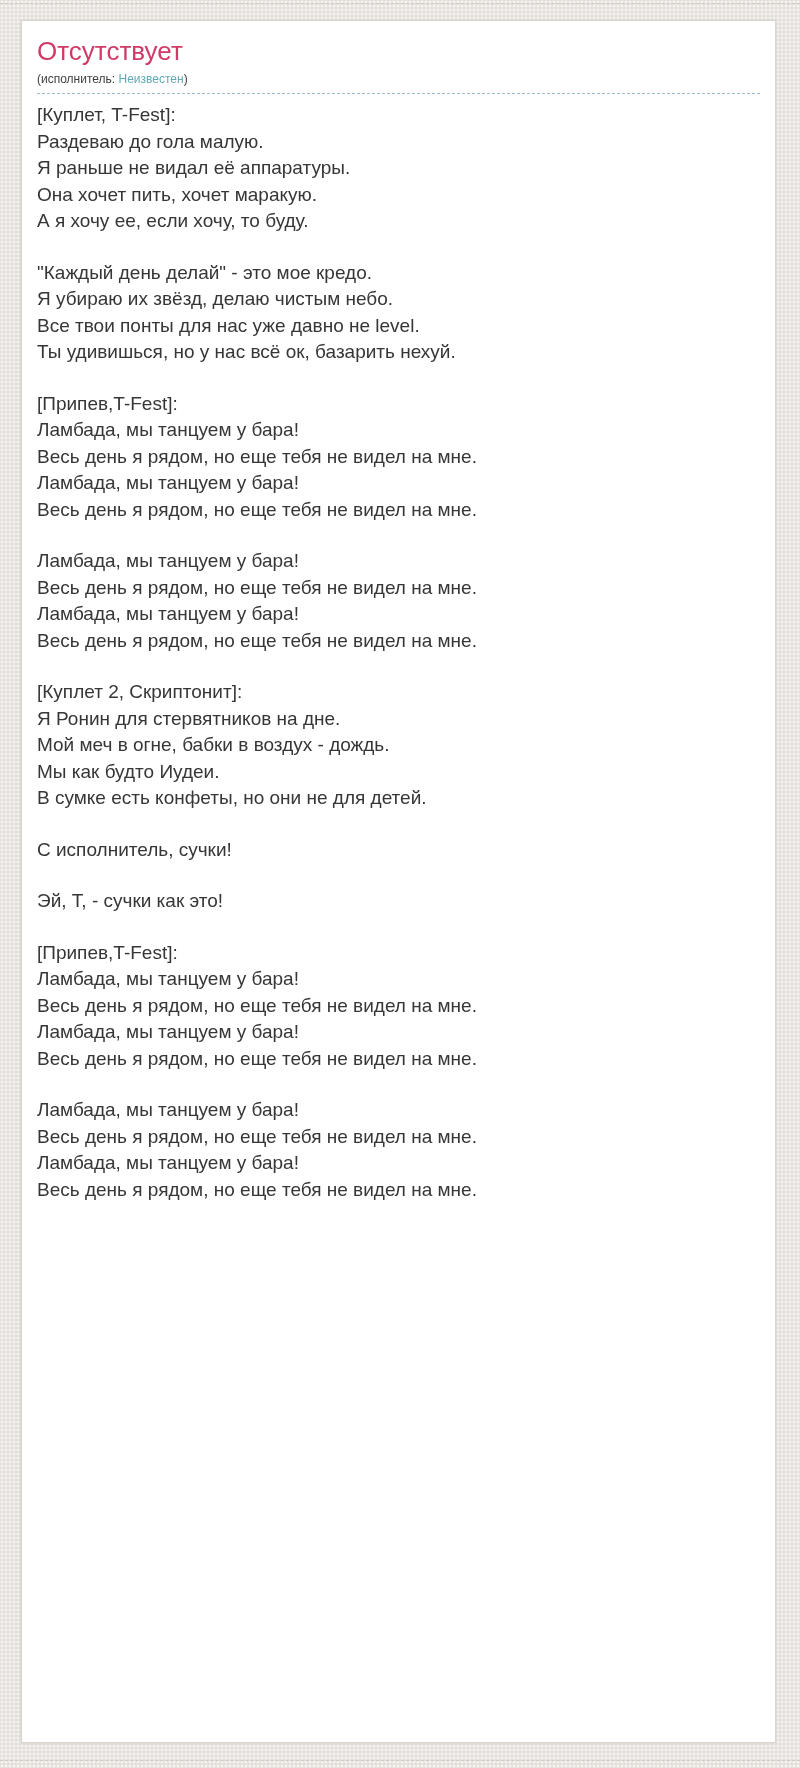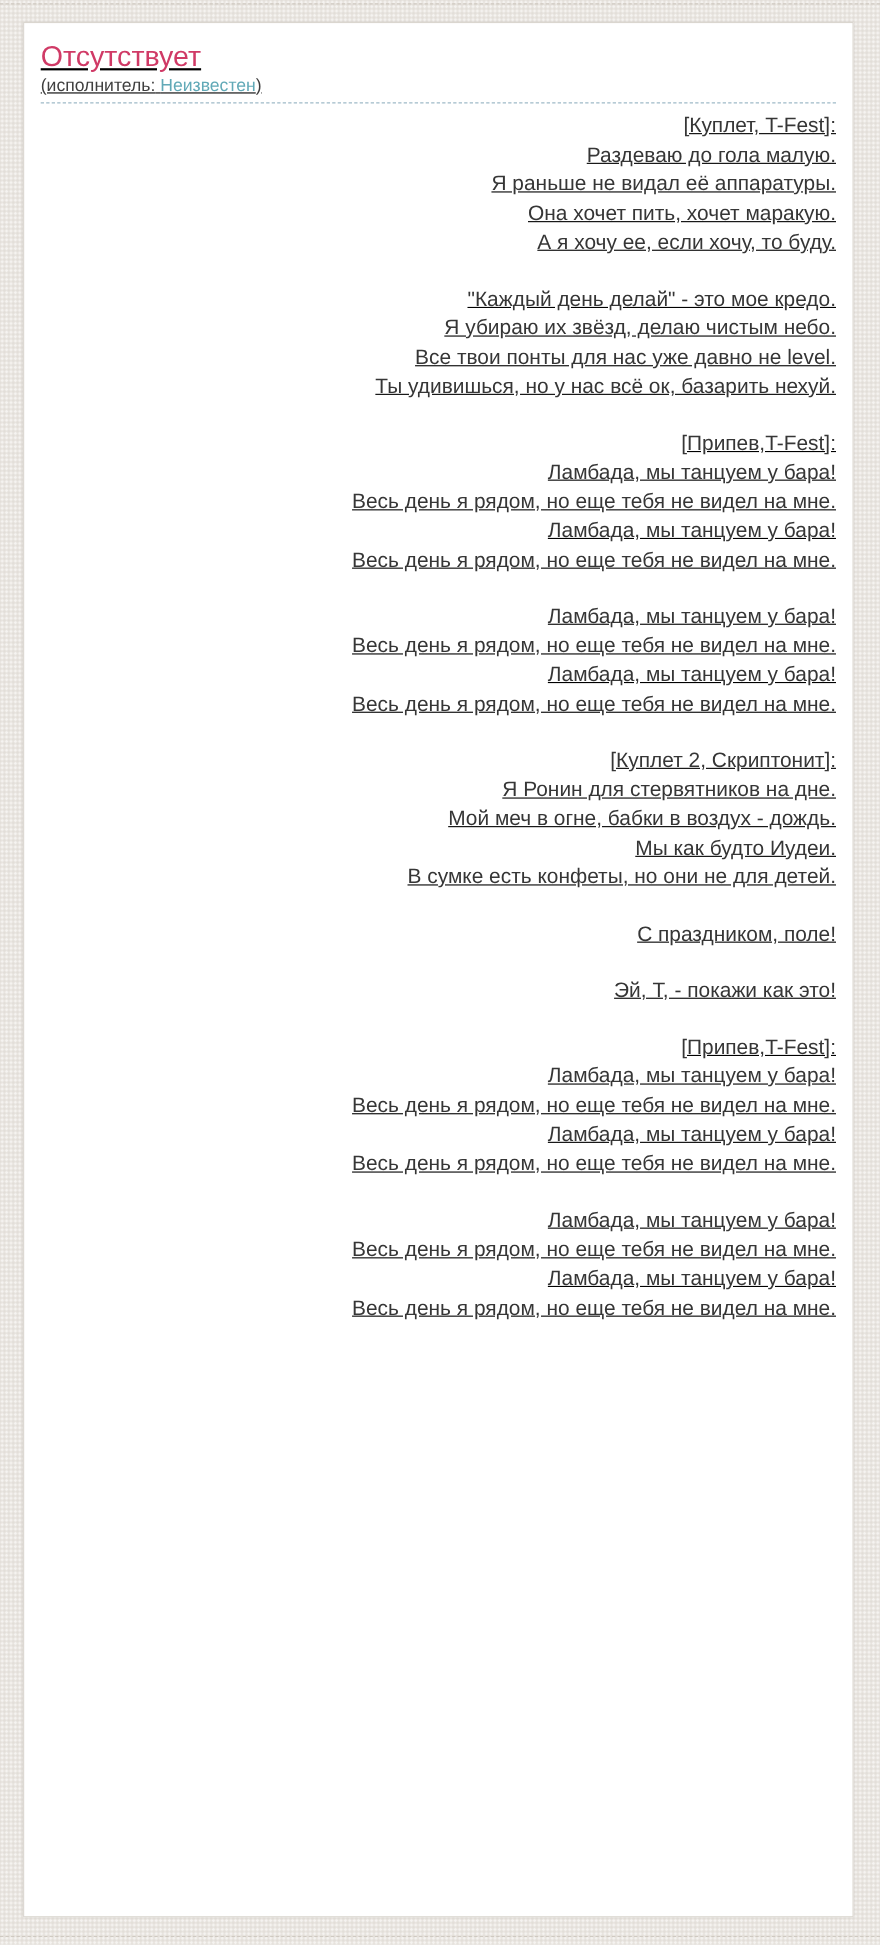--- a/index.html
+++ b/index.html
@@ -33,45 +33,43 @@
     position: absolute;
     left: 21px;
     top: 20px;
     width: 755px;
     height: 1723px;
     background: #ffffff;
     border: 1px solid #dad6cf;
     box-shadow: 0 0 3px rgba(0,0,0,0.07);
     box-sizing: border-box;
     padding: 16px 15px 10px 15px;
-    text-decoration: underline;
   }
   h1.song-title {
     margin: 0 0 3px 0;
     font-size: 26px;
     font-weight: normal;
     line-height: 29px;
     color: #d03a66;
   }
   .artist-line {
-    font-size: 16px;
+    font-size: 12px;
     line-height: 20px;
     color: #3f3f3f;
     padding-bottom: 4px;
     border-bottom: 1px dashed #9fbac8;
   }
   .artist-line a {
     color: #61a9b7;
     text-decoration: none;
     cursor: pointer;
   }
   .lyrics {
     padding-top: 8px;
     color: #363636;
-    text-align: right;
   }
   .lyrics p {
     margin: 0 0 25px 0;
     font-size: 19px;
     line-height: 26.5px;
   }
   .lyrics p:last-child {
     margin-bottom: 0;
   }
 </style>
@@ -86,18 +84,18 @@
   <div class="artist-line">
     <span>(исполнитель:</span>
     <a href="#">Неизвестен</a><span>)</span>
   </div>
   <div class="lyrics">
       <p>[Куплет, T-Fest]:<br>Раздеваю до гола малую.<br>Я раньше не видал её аппаратуры.<br>Она хочет пить, хочет маракую.<br>А я хочу ее, если хочу, то буду.</p>
       <p>"Каждый день делай" - это мое кредо.<br>Я убираю их звёзд, делаю чистым небо.<br>Все твои понты для нас уже давно не level.<br>Ты удивишься, но у нас всё ок, базарить нехуй.</p>
       <p>[Припев,T-Fest]:<br>Ламбада, мы танцуем у бара!<br>Весь день я рядом, но еще тебя не видел на мне.<br>Ламбада, мы танцуем у бара!<br>Весь день я рядом, но еще тебя не видел на мне.</p>
       <p>Ламбада, мы танцуем у бара!<br>Весь день я рядом, но еще тебя не видел на мне.<br>Ламбада, мы танцуем у бара!<br>Весь день я рядом, но еще тебя не видел на мне.</p>
       <p>[Куплет 2, Скриптонит]:<br>Я Ронин для стервятников на дне.<br>Мой меч в огне, бабки в воздух - дождь.<br>Мы как будто Иудеи.<br>В сумке есть конфеты, но они не для детей.</p>
-      <p>С праздником, поле!</p>
-      <p>Эй, Т, - покажи как это!</p>
+      <p>С исполнитель, сучки!</p>
+      <p>Эй, Т, - сучки как это!</p>
       <p>[Припев,T-Fest]:<br>Ламбада, мы танцуем у бара!<br>Весь день я рядом, но еще тебя не видел на мне.<br>Ламбада, мы танцуем у бара!<br>Весь день я рядом, но еще тебя не видел на мне.</p>
       <p>Ламбада, мы танцуем у бара!<br>Весь день я рядом, но еще тебя не видел на мне.<br>Ламбада, мы танцуем у бара!<br>Весь день я рядом, но еще тебя не видел на мне.</p>
     </div>
 </div>
 
 </body></html>

